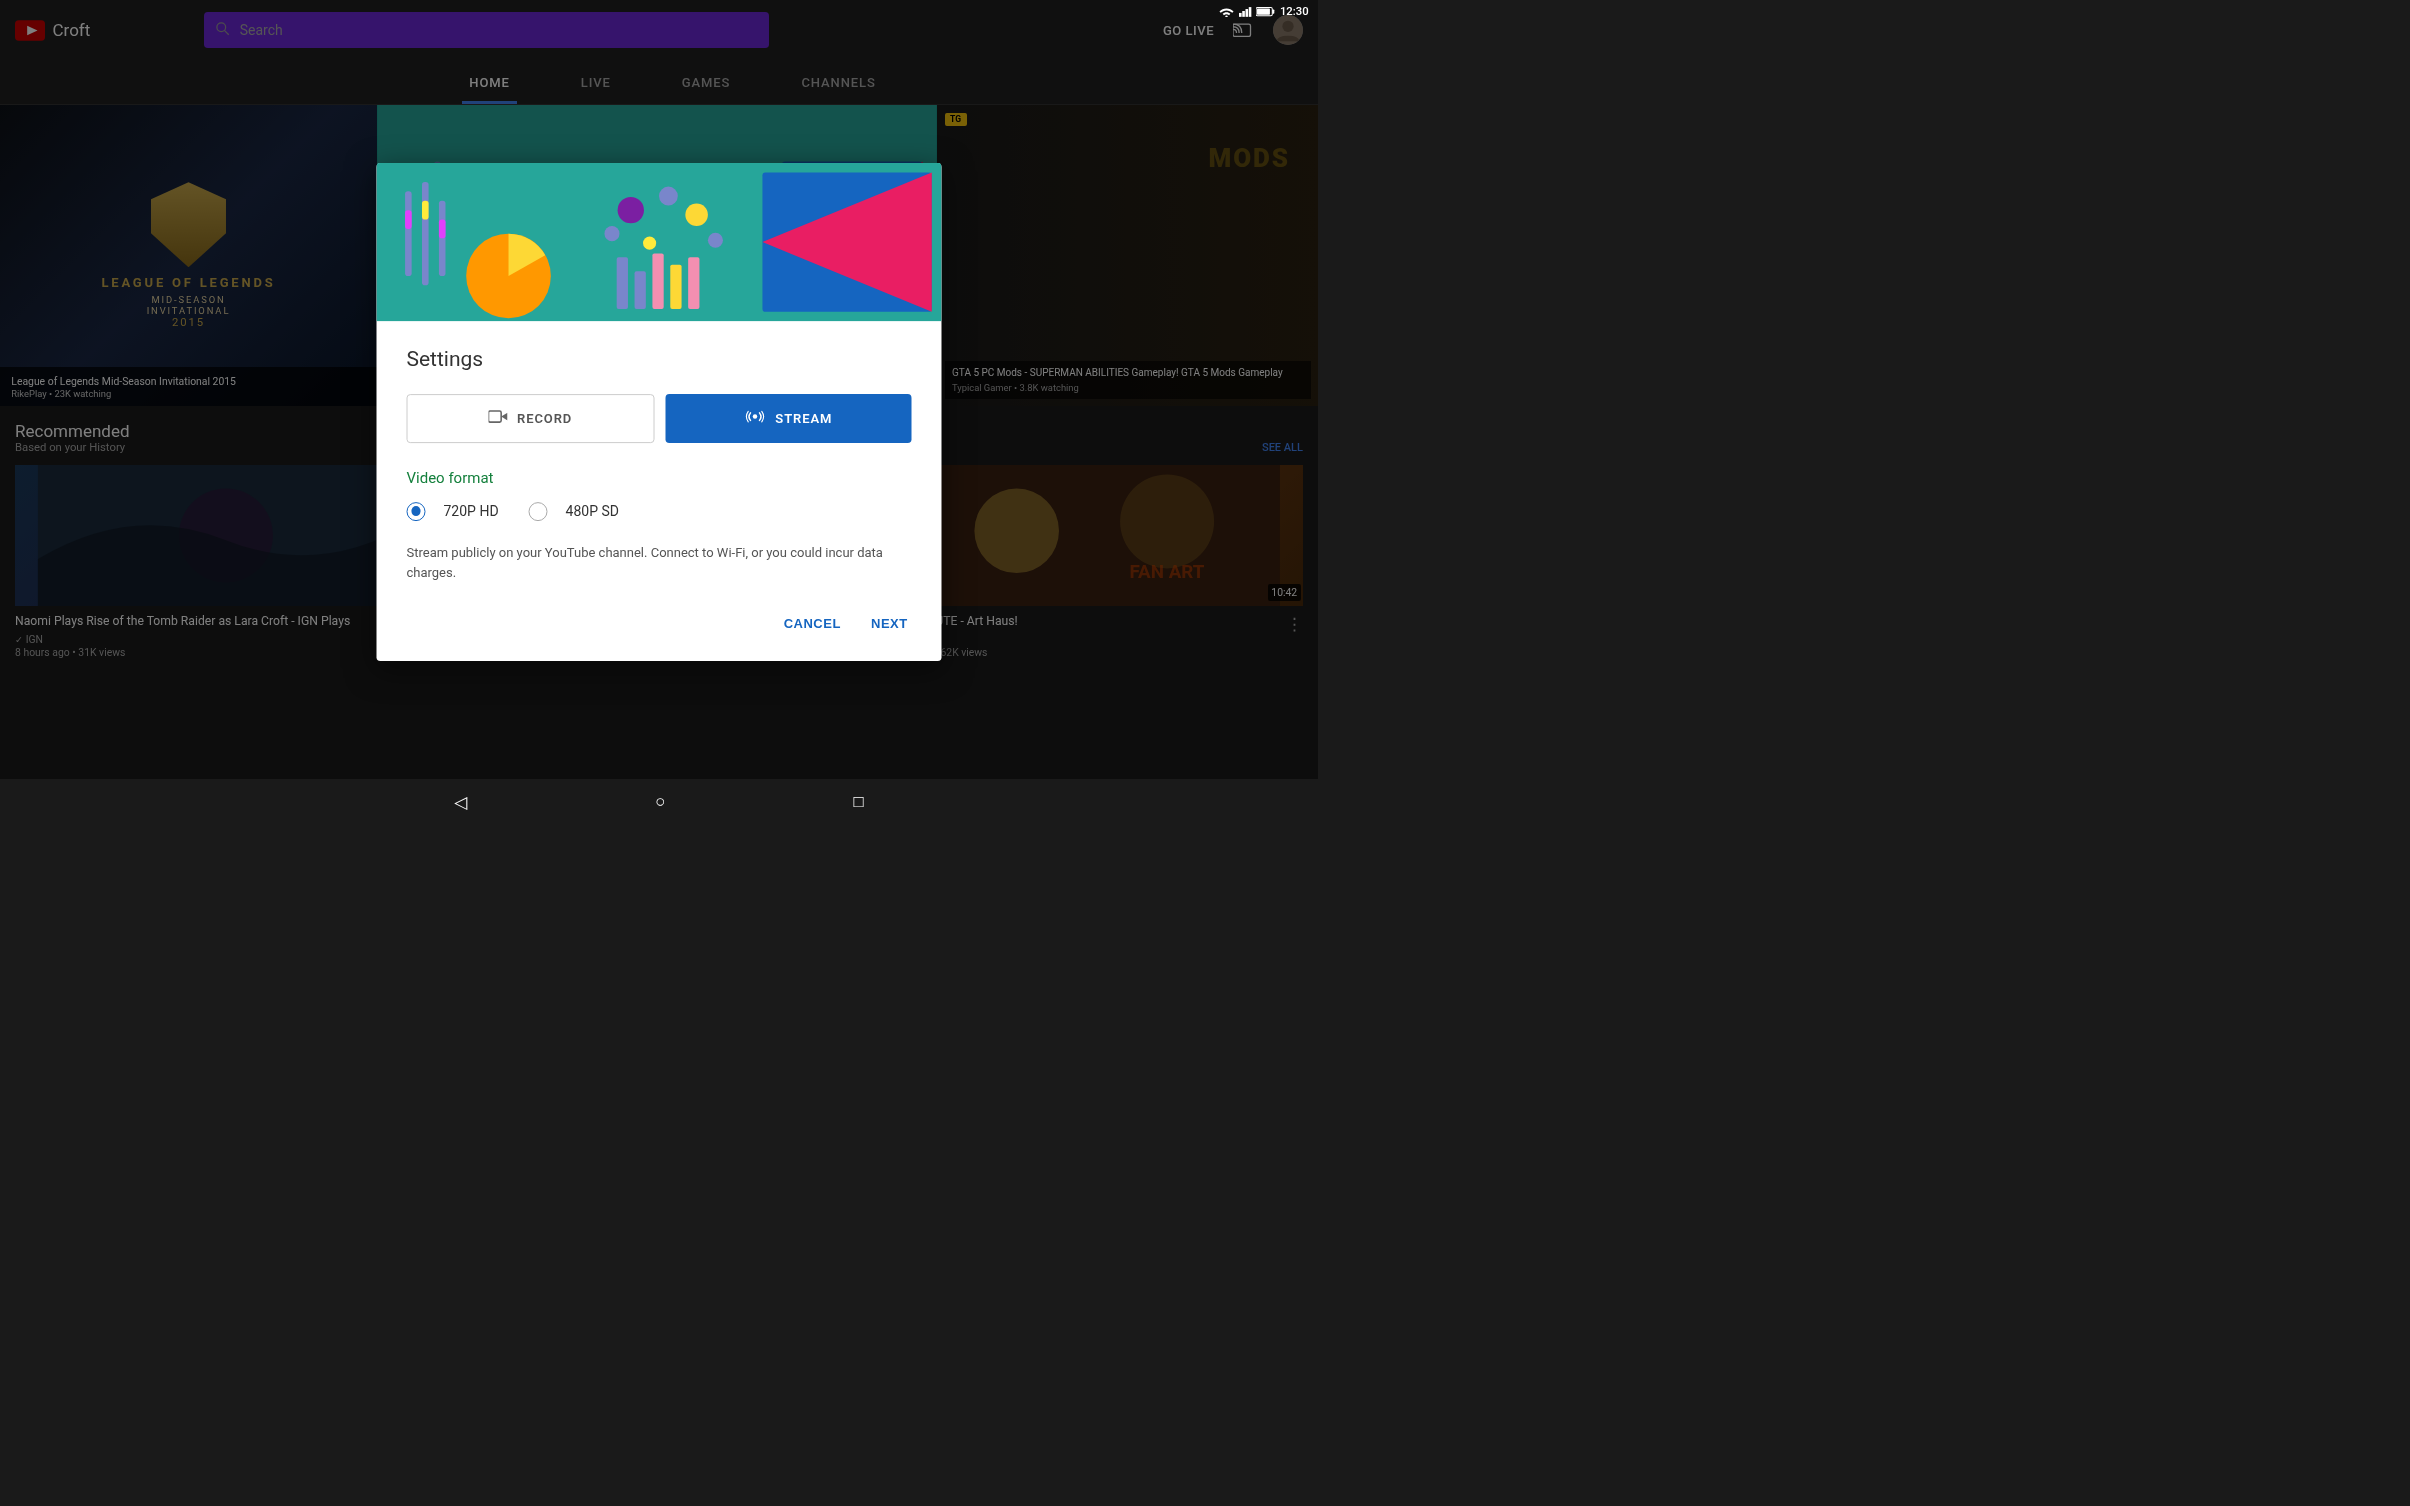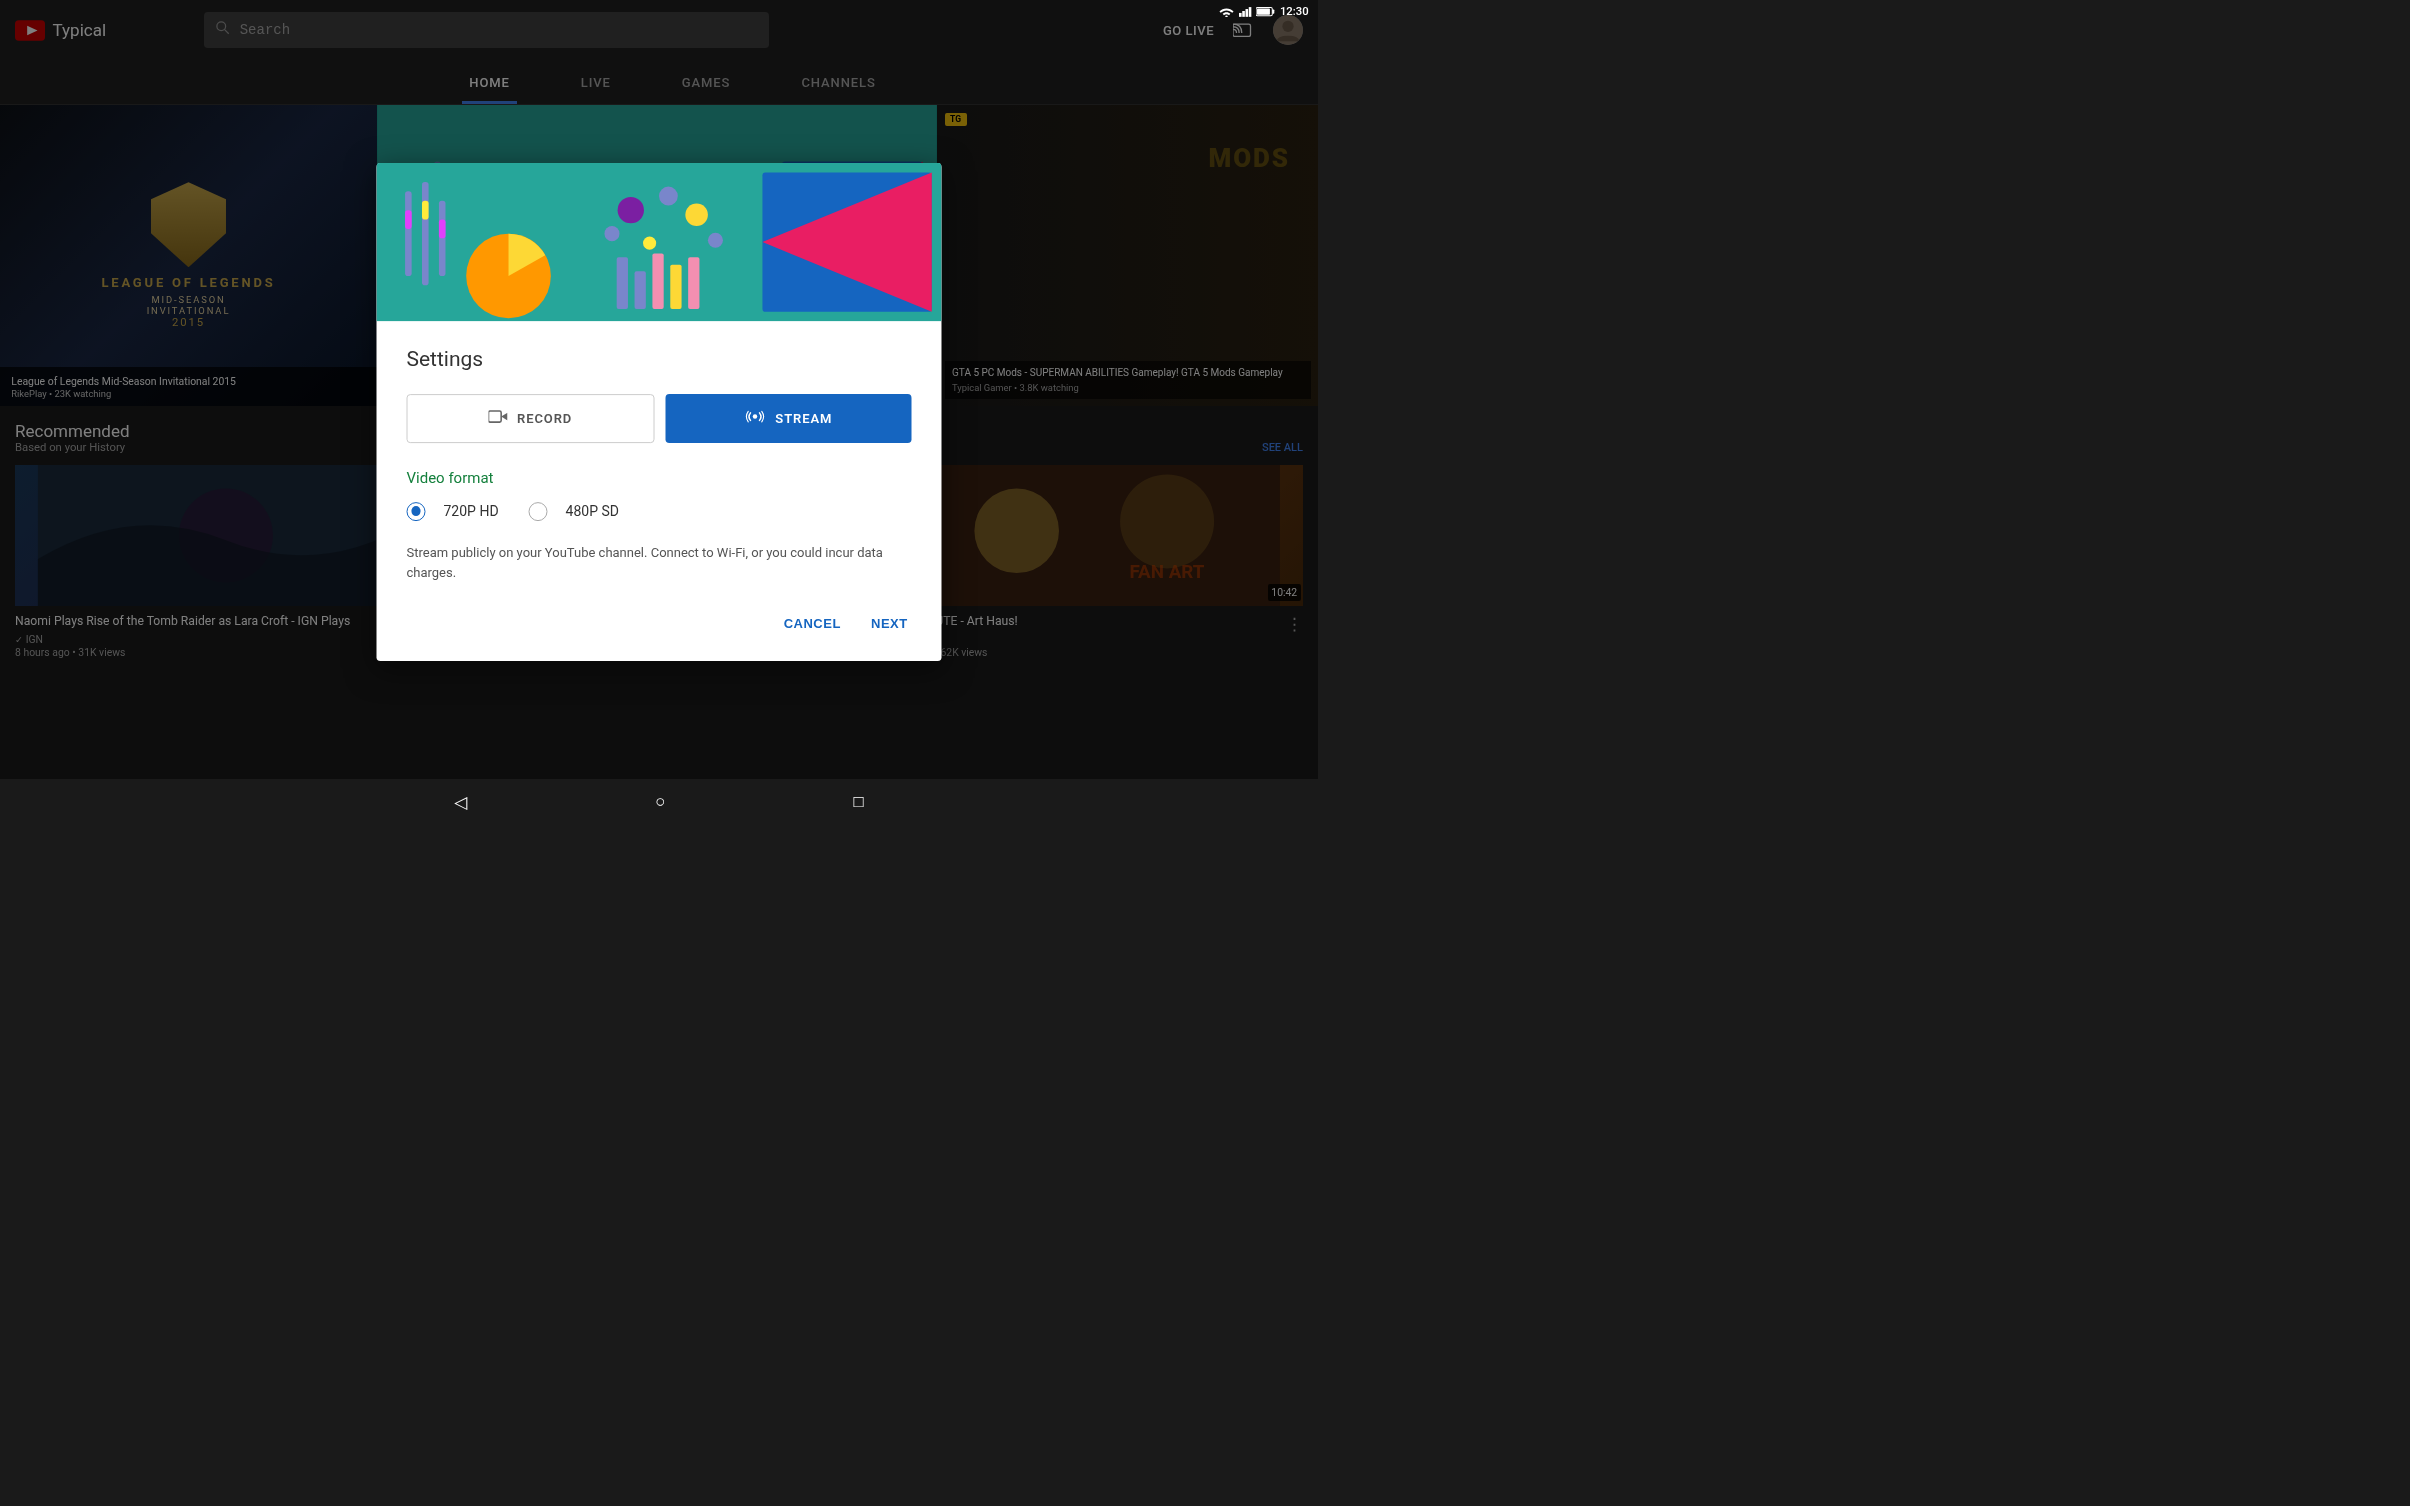--- a/index.html
+++ b/index.html
@@ -41,27 +41,26 @@
     .logo-text {
       color: white;
       font-size: 17px;
       font-weight: 400;
     }
     .search-bar {
       flex: 1;
       max-width: 565px;
       margin: 0 38px;
       height: 36px;
-      background: #404040;
+      background: #6d28d9;
       border-radius: 3.8px;
       display: flex;
       align-items: center;
       padding: 0 11.3px;
       gap: 9.4px;
-      font-family: Liberation Mono, monospace;
     }
     .search-icon-area {
       color: #999;
       font-size: 15px;
     }
     .search-input-text {
       color: #aaa;
       font-size: 14px;
     }
     .top-bar-right {
@@ -503,21 +502,21 @@
   </svg>
   <span class="status-time">12:30</span>
 </div>
 
 <div class="top-bar">
   <div class="logo-area">
     <svg class="yt-icon" viewBox="0 0 32 22">
       <rect width="32" height="22" rx="4" fill="#cc0000"></rect>
       <polygon points="13,6 24,11 13,16" fill="white"></polygon>
     </svg>
-    <span class="logo-text">Typical</span>
+    <span class="logo-text">Croft</span>
   </div>
   <div class="search-bar">
     <span class="search-icon-area">
       <svg width="15" height="15" viewBox="0 0 24 24">
           <circle cx="10" cy="10" r="7" stroke="#999" stroke-width="2" fill="none"></circle>
           <line x1="15" y1="15" x2="22" y2="22" stroke="#999" stroke-width="2"></line>
         </svg>
     </span>
     <span class="search-input-text">Search</span>
   </div>

